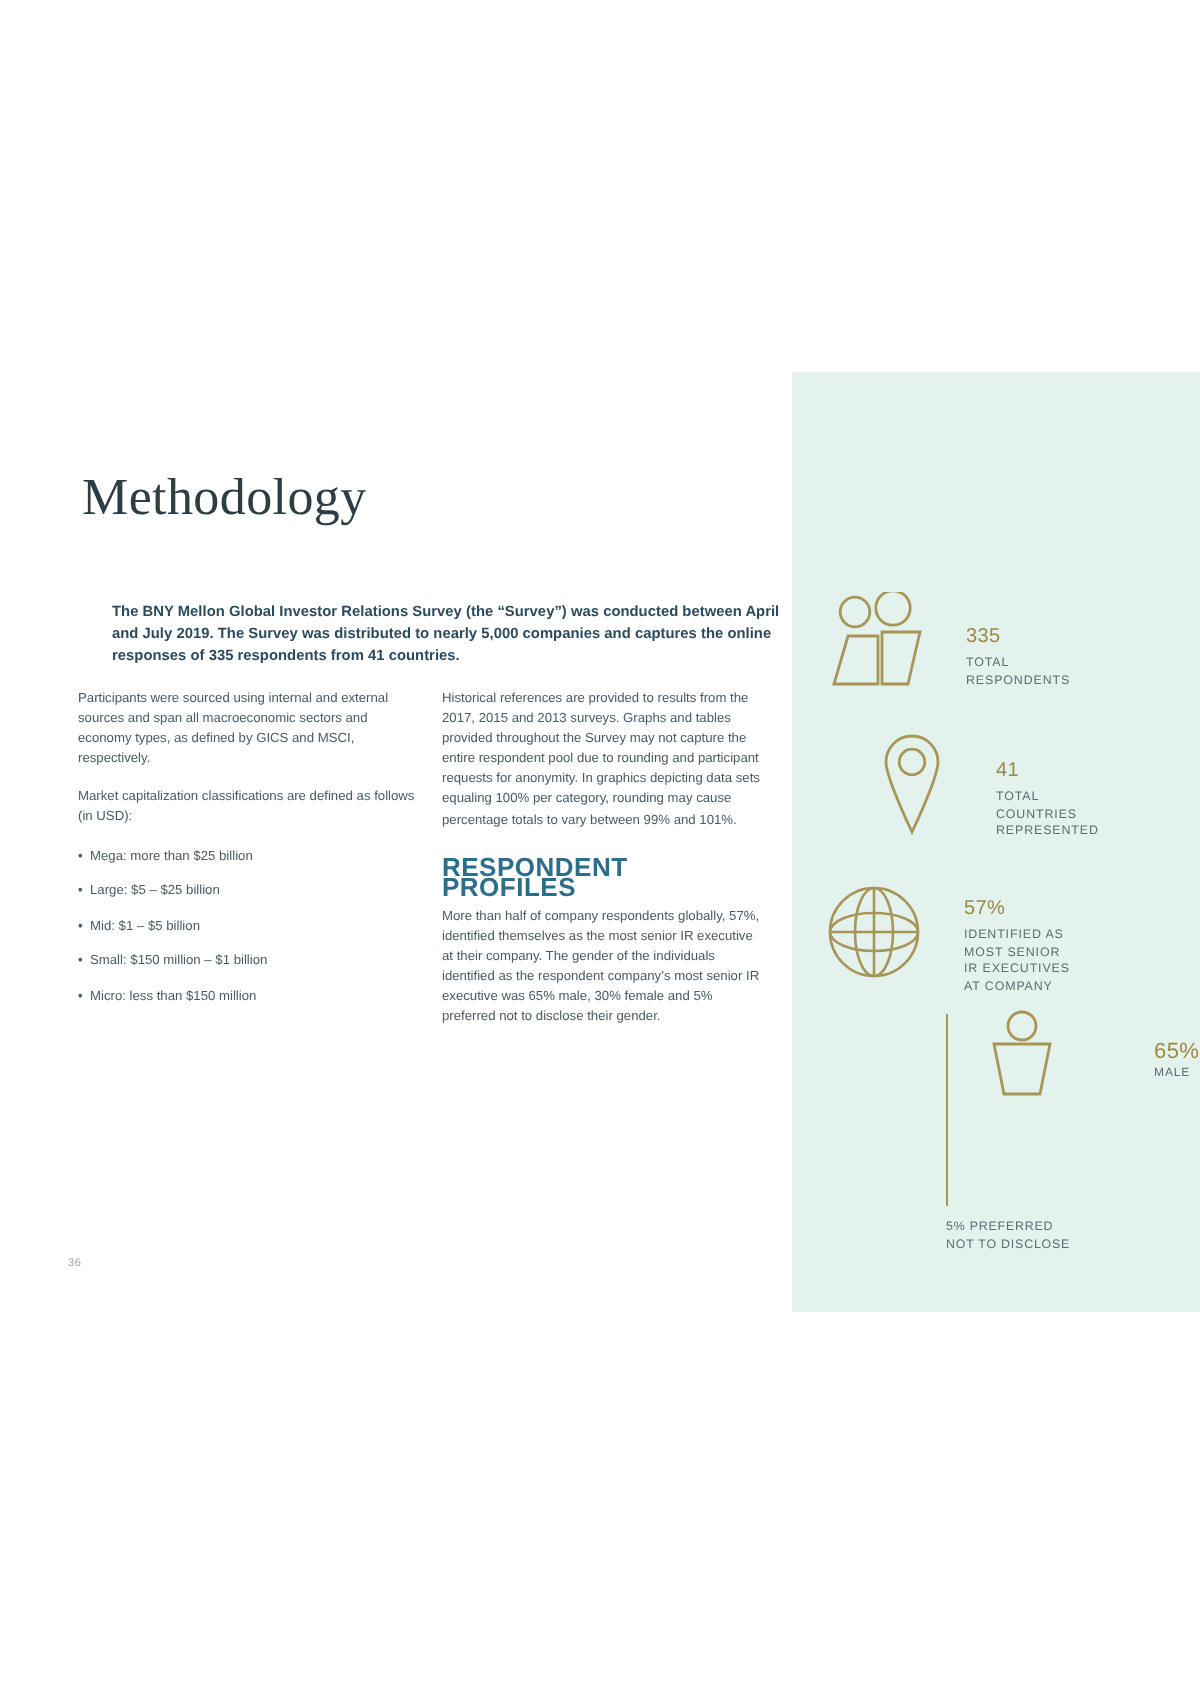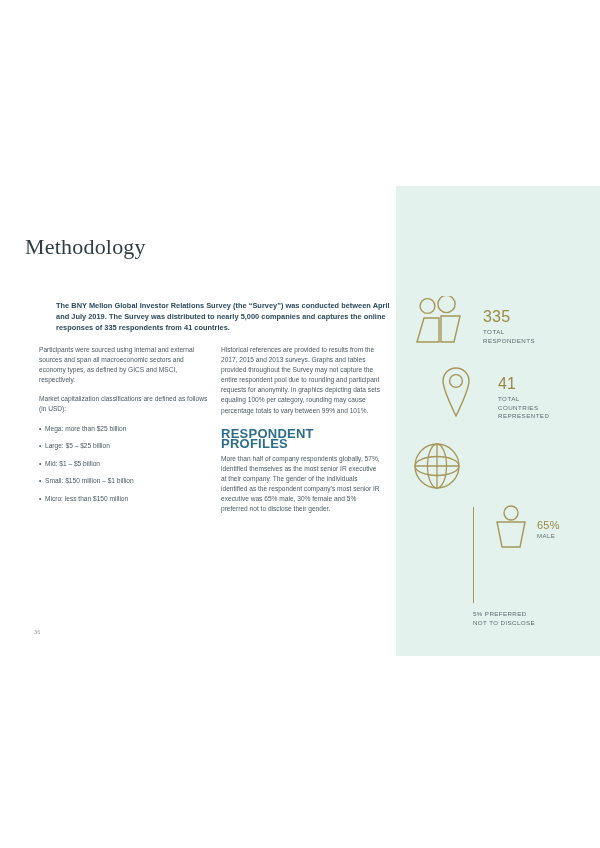--- a/index.html
+++ b/index.html
@@ -29,24 +29,24 @@
     left: 396px;
     top: 186px;
     width: 204px;
     height: 470px;
     background: #e4f2ed;
   }
 
   
   .page-title {
     position: absolute;
-    left: 25px;
+    left: 41px;
     top: 236px;
     font-family: "Liberation Serif", serif;
-    font-size: 22px;
+    font-size: 26px;
     font-weight: 400;
     color: #2e3c43;
     letter-spacing: 0.2px;
     line-height: 1;
   }
 
   
   .intro {
     position: absolute;
     left: 56px;
@@ -99,21 +99,21 @@
     display: flex;
     align-items: flex-start;
   }
   .stat-icon {
     flex: 0 0 auto;
     display: block;
   }
   .stat-text { padding-top: 2px; }
 
   .stat-num {
-    font-size: 16px;
+    font-size: 10px;
     font-weight: 400;
     color: #9a8a45;
     line-height: 14px;
     letter-spacing: 0.2px;
   }
   .stat-label {
     font-size: 6.2px;
     color: #5f6b70;
     line-height: 8.6px;
     letter-spacing: 0.45px;
@@ -156,21 +156,21 @@
     color: #9a8a45;
     line-height: 12px;
     letter-spacing: 0.2px;
   }
   .g-label {
     font-size: 6px;
     color: #5f6b70;
     letter-spacing: 0.45px;
     margin-top: 2px;
   }
-  .row-male { margin-bottom: 5px; }
+  .row-male { margin-bottom: 5px; gap: 40px; }
 
   .disclose-note {
     position: absolute;
     left: 473px;
     top: 610px;
     font-size: 6.2px;
     color: #5f6b70;
     line-height: 8.6px;
     letter-spacing: 0.4px;
   }
@@ -247,20 +247,27 @@
 
   <div class="stat-row row-senior">
     <span class="stat-icon">
       <svg width="50" height="50" viewBox="0 0 50 50" fill="none" stroke="#a79657" stroke-width="1.3">
         <circle cx="25" cy="25" r="22"></circle>
         <ellipse cx="25" cy="25" rx="9.5" ry="22"></ellipse>
         <ellipse cx="25" cy="25" rx="22" ry="9.5"></ellipse>
         <line x1="25" y1="3" x2="25" y2="47"></line>
         <line x1="3" y1="25" x2="47" y2="25"></line>
       </svg>
+    </span>
+    <span class="stat-text">
+      <span class="stat-num">57%</span>
+      <div class="stat-label" style="white-space:pre-line">IDENTIFIED AS
+MOST SENIOR
+IR EXECUTIVES
+AT COMPANY</div>
     </span>
   </div>
 
   <div class="gender-group">
     <div class="gender-rule"></div>
 
     <div class="gender-row row-male">
       <span class="g-icon">
         <svg width="36" height="44" viewBox="0 0 36 44" fill="none" stroke="#a79657" stroke-width="1.4">
           <circle cx="18" cy="8" r="7"></circle>

